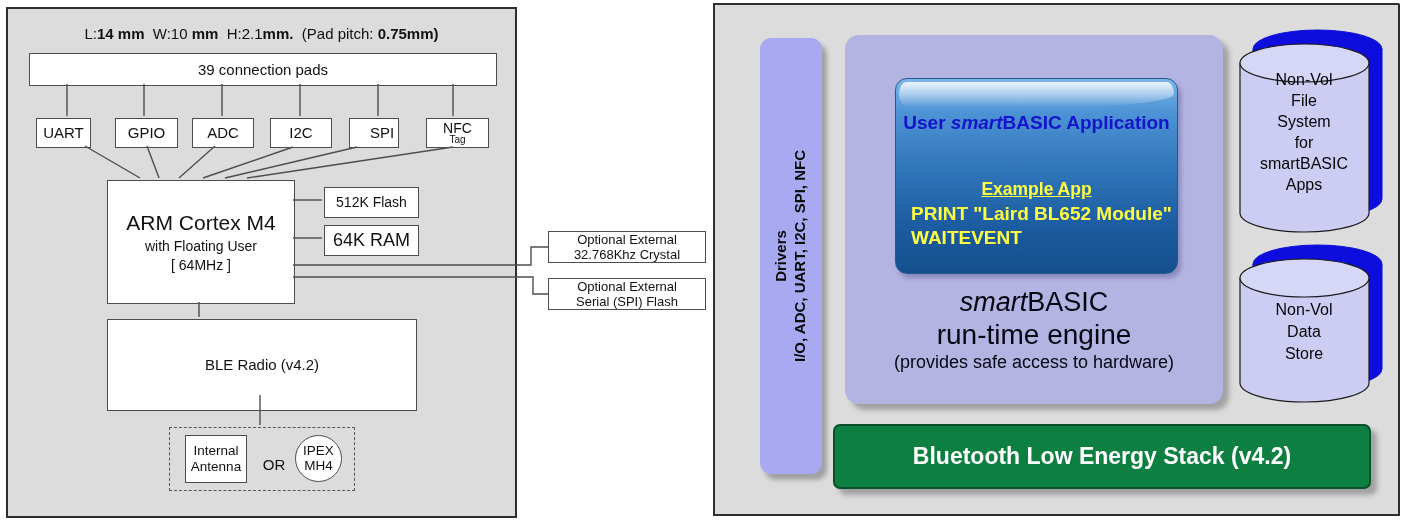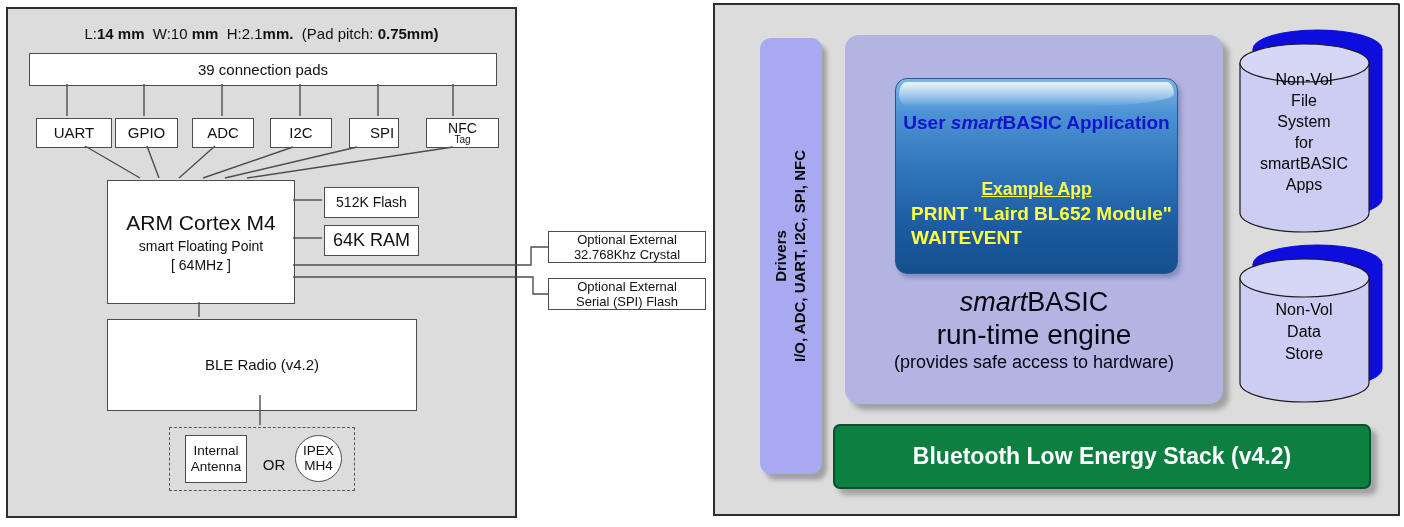--- a/index.html
+++ b/index.html
@@ -13,26 +13,26 @@
   #right-panel{left:713px;top:3px;width:687px;height:513px;}
 
   
   .wbox{position:absolute;background:#ffffff;border:1.5px solid #4d4d4d;
         display:flex;flex-direction:column;align-items:center;justify-content:center;
         text-align:center;line-height:1.15;}
 
   #lp-title{position:absolute;left:0;top:16px;width:100%;text-align:center;font-size:15px;}
   #pads-box{left:21px;top:44px;width:468px;height:33px;font-size:15px;}
   .periph{top:109px;height:30px;font-size:15px;}
-  #p-uart{left:28px;width:76px;}
+  #p-uart{left:28px;width:55px;}
   #p-gpio{left:107px;width:63px;}
   #p-adc{left:184px;width:62px;justify-content:center;}
   #p-i2c{left:262px;width:62px;}
   #p-spi{left:341px;width:50px;padding-left:16px;}
-  #p-nfc{left:418px;width:73px;line-height:1;text-align:right;}
+  #p-nfc{left:418px;width:63px;line-height:1;text-align:right;}
   #p-nfc .nfc-main{font-size:14px;}
   #p-nfc .nfc-sub{font-size:10px;}
 
   #cpu-box{left:99px;top:171px;width:188px;height:124px;}
   #cpu-box .cpu-l1{font-size:21px;}
   #cpu-box .cpu-l2{font-size:14px;margin-top:3px;}
   #cpu-box .cpu-l3{font-size:14px;margin-top:2px;}
 
   #flash-box{left:316px;top:178px;width:95px;height:31px;font-size:14px;align-items:center;}
   #ram-box{left:316px;top:216px;width:95px;height:31px;font-size:18px;}
@@ -128,21 +128,21 @@
     <div id="p-spi" class="wbox periph">
       <span>SPI</span>
     </div>
     <div id="p-nfc" class="wbox periph">
       <span class="nfc-main">NFC</span>
       <span class="nfc-sub">Tag</span>
     </div>
 
     <div id="cpu-box" class="wbox">
       <span class="cpu-l1">ARM Cortex M4</span>
-      <span class="cpu-l2">smart Floating Point</span>
+      <span class="cpu-l2">with Floating User</span>
       <span class="cpu-l3">[ 64MHz ]</span>
     </div>
 
     <div id="flash-box" class="wbox">
       <span>512K Flash</span>
     </div>
     <div id="ram-box" class="wbox">
       <span>64K RAM</span>
     </div>
 

